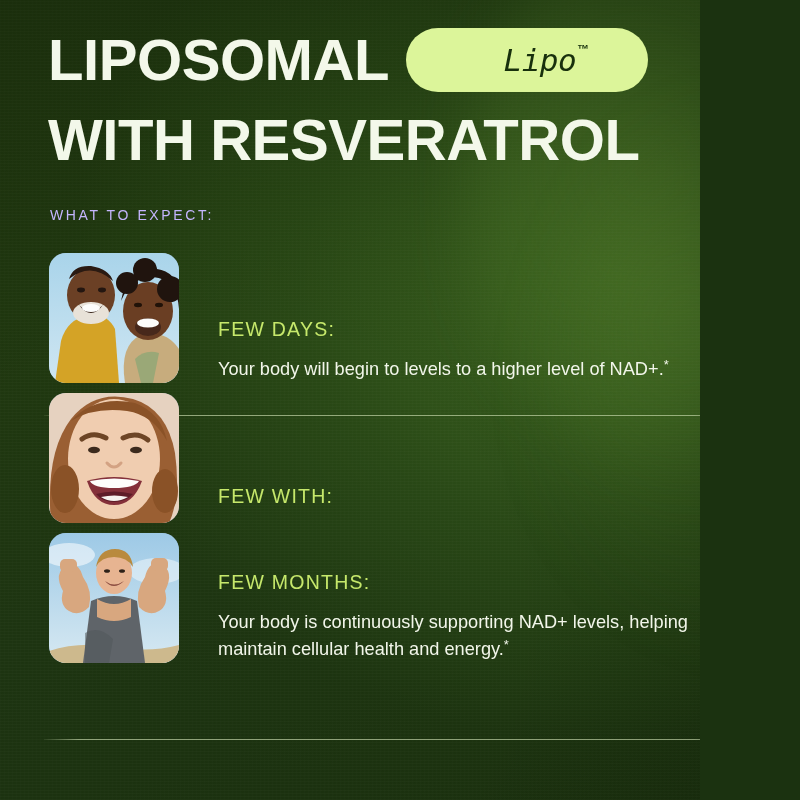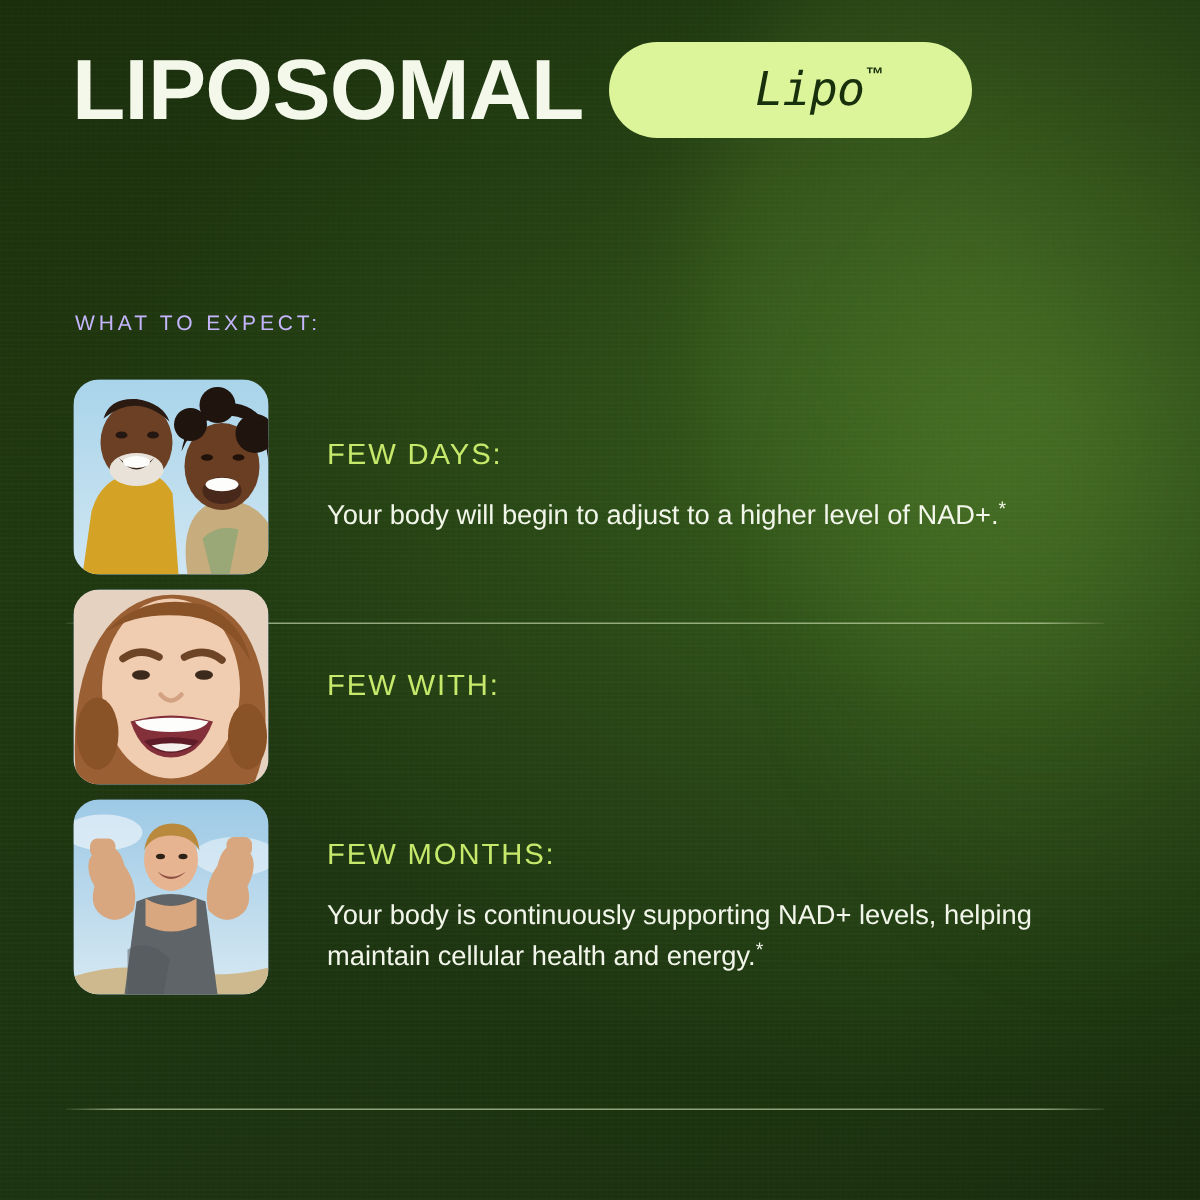--- a/index.html
+++ b/index.html
@@ -13,21 +13,21 @@
   body {
     font-family: "Liberation Sans", sans-serif;
     background: #1b3210;
     position: relative;
   }
 
   
   #stage {
     position: absolute;
     inset: 0;
-    width: 800px;
+    width: 700px;
     height: 800px;
     overflow: hidden;
     background: #1d3411;
   }
 
   .bg-base {
     position: absolute;
     inset: 0;
     background:
       radial-gradient(118% 90% at 88% 34%, rgba(66,110,34,0.95) 0%, rgba(50,88,26,0.55) 38%, rgba(32,58,16,0.18) 66%, rgba(26,48,14,0) 82%),
@@ -177,21 +177,21 @@
   .rows {
     position: absolute;
     left: 0;
     top: 243px;
     width: 800px;
   }
 
   .row {
     position: relative;
     display: flex;
-    align-items: center;
+    align-items: flex-end;
     padding: 10px 0 0 49px;
     min-height: 140px;
   }
 
   .thumb {
     width: 130px;
     height: 130px;
     border-radius: 17px;
     overflow: hidden;
     flex: 0 0 130px;
@@ -256,20 +256,23 @@
 
     <div class="headline-block">
       <div class="headline-row">
         <div class="headline-text">LIPOSOMAL</div>
         <div class="logo-badge">
           <div class="logo-inner">
             <span class="logo-lipo">Lipo</span>
             <span class="logo-tm">™</span>
           </div>
         </div>
+      </div>
+      <div class="headline-row second">
+        <div class="headline-text">WITH RESVERATROL</div>
       </div>
     </div>
 
     <div class="eyebrow">WHAT TO EXPECT:</div>
 
     <div class="rows">
 
       <div class="row">
         <div class="thumb">
           <svg viewBox="0 0 130 130" xmlns="http://www.w3.org/2000/svg">
@@ -298,21 +301,21 @@
             <circle cx="121" cy="36" r="13" fill="#20140e"></circle>
             <circle cx="96" cy="17" r="12" fill="#20140e"></circle>
             <ellipse cx="99" cy="74" rx="13" ry="9" fill="#47281b"></ellipse>
             <ellipse cx="99" cy="70" rx="11" ry="4.5" fill="#fdfdfb"></ellipse>
             <ellipse cx="89" cy="52" rx="4" ry="2.2" fill="#201208"></ellipse>
             <ellipse cx="110" cy="52" rx="4" ry="2.2" fill="#201208"></ellipse>
           </svg>
         </div>
         <div class="row-text">
           <div class="row-title">FEW DAYS:</div>
-          <div class="row-body"><span>Your body will begin to adjust to a higher level of NAD+.</span><span class="ast">*</span></div>
+          <div class="row-body"><span>Your body will begin to levels to a higher level of NAD+.</span><span class="ast">*</span></div>
         </div>
         <div class="divider" id="div1"></div>
       </div>
 
       <div class="row">
         <div class="thumb">
           <svg viewBox="0 0 130 130" xmlns="http://www.w3.org/2000/svg">
             <rect width="130" height="130" fill="#e6d2c0"></rect>
             <path d="M2 130 Q-4 60 22 26 Q46 -4 84 6 Q118 16 126 60 Q132 104 120 130 Z" fill="#9a5f33"></path>
             <ellipse cx="65" cy="66" rx="46" ry="60" fill="#f0cdb0"></ellipse>

